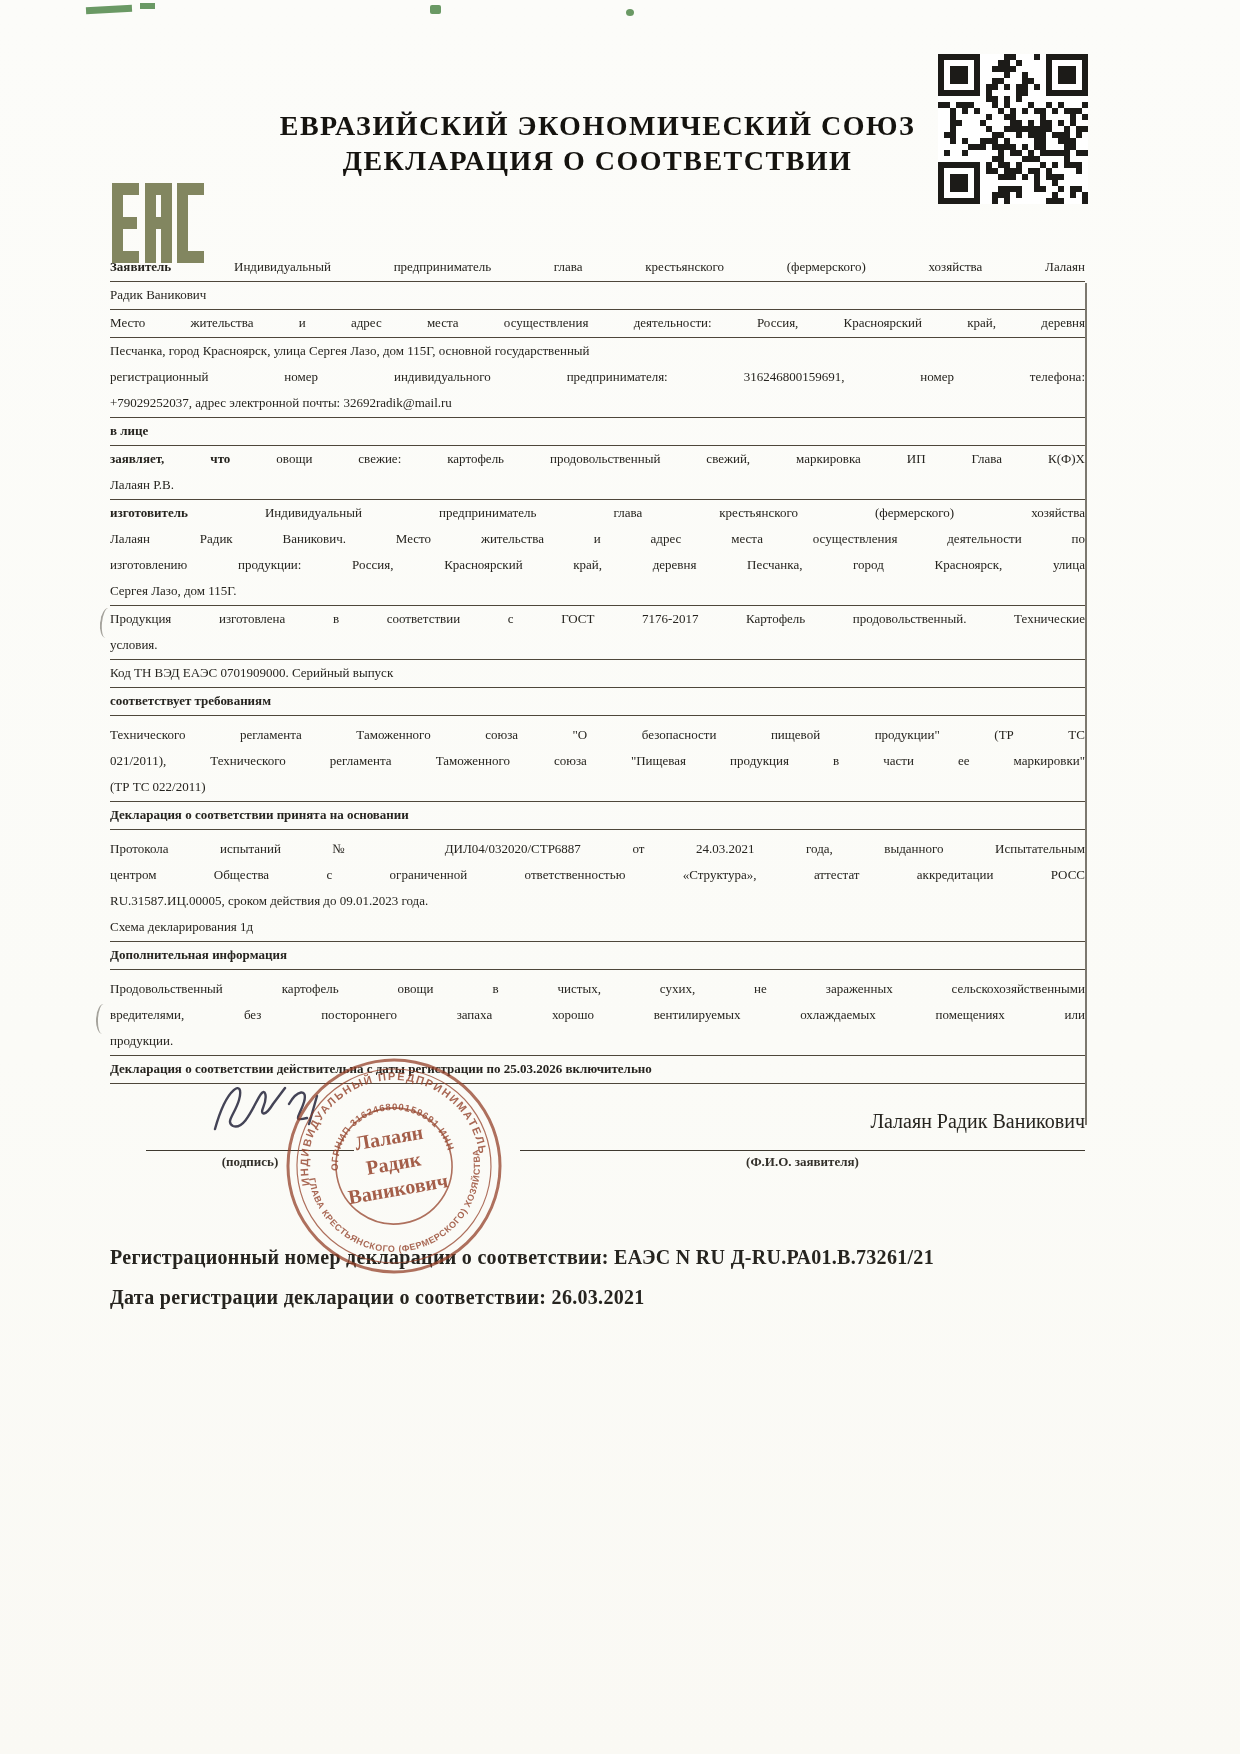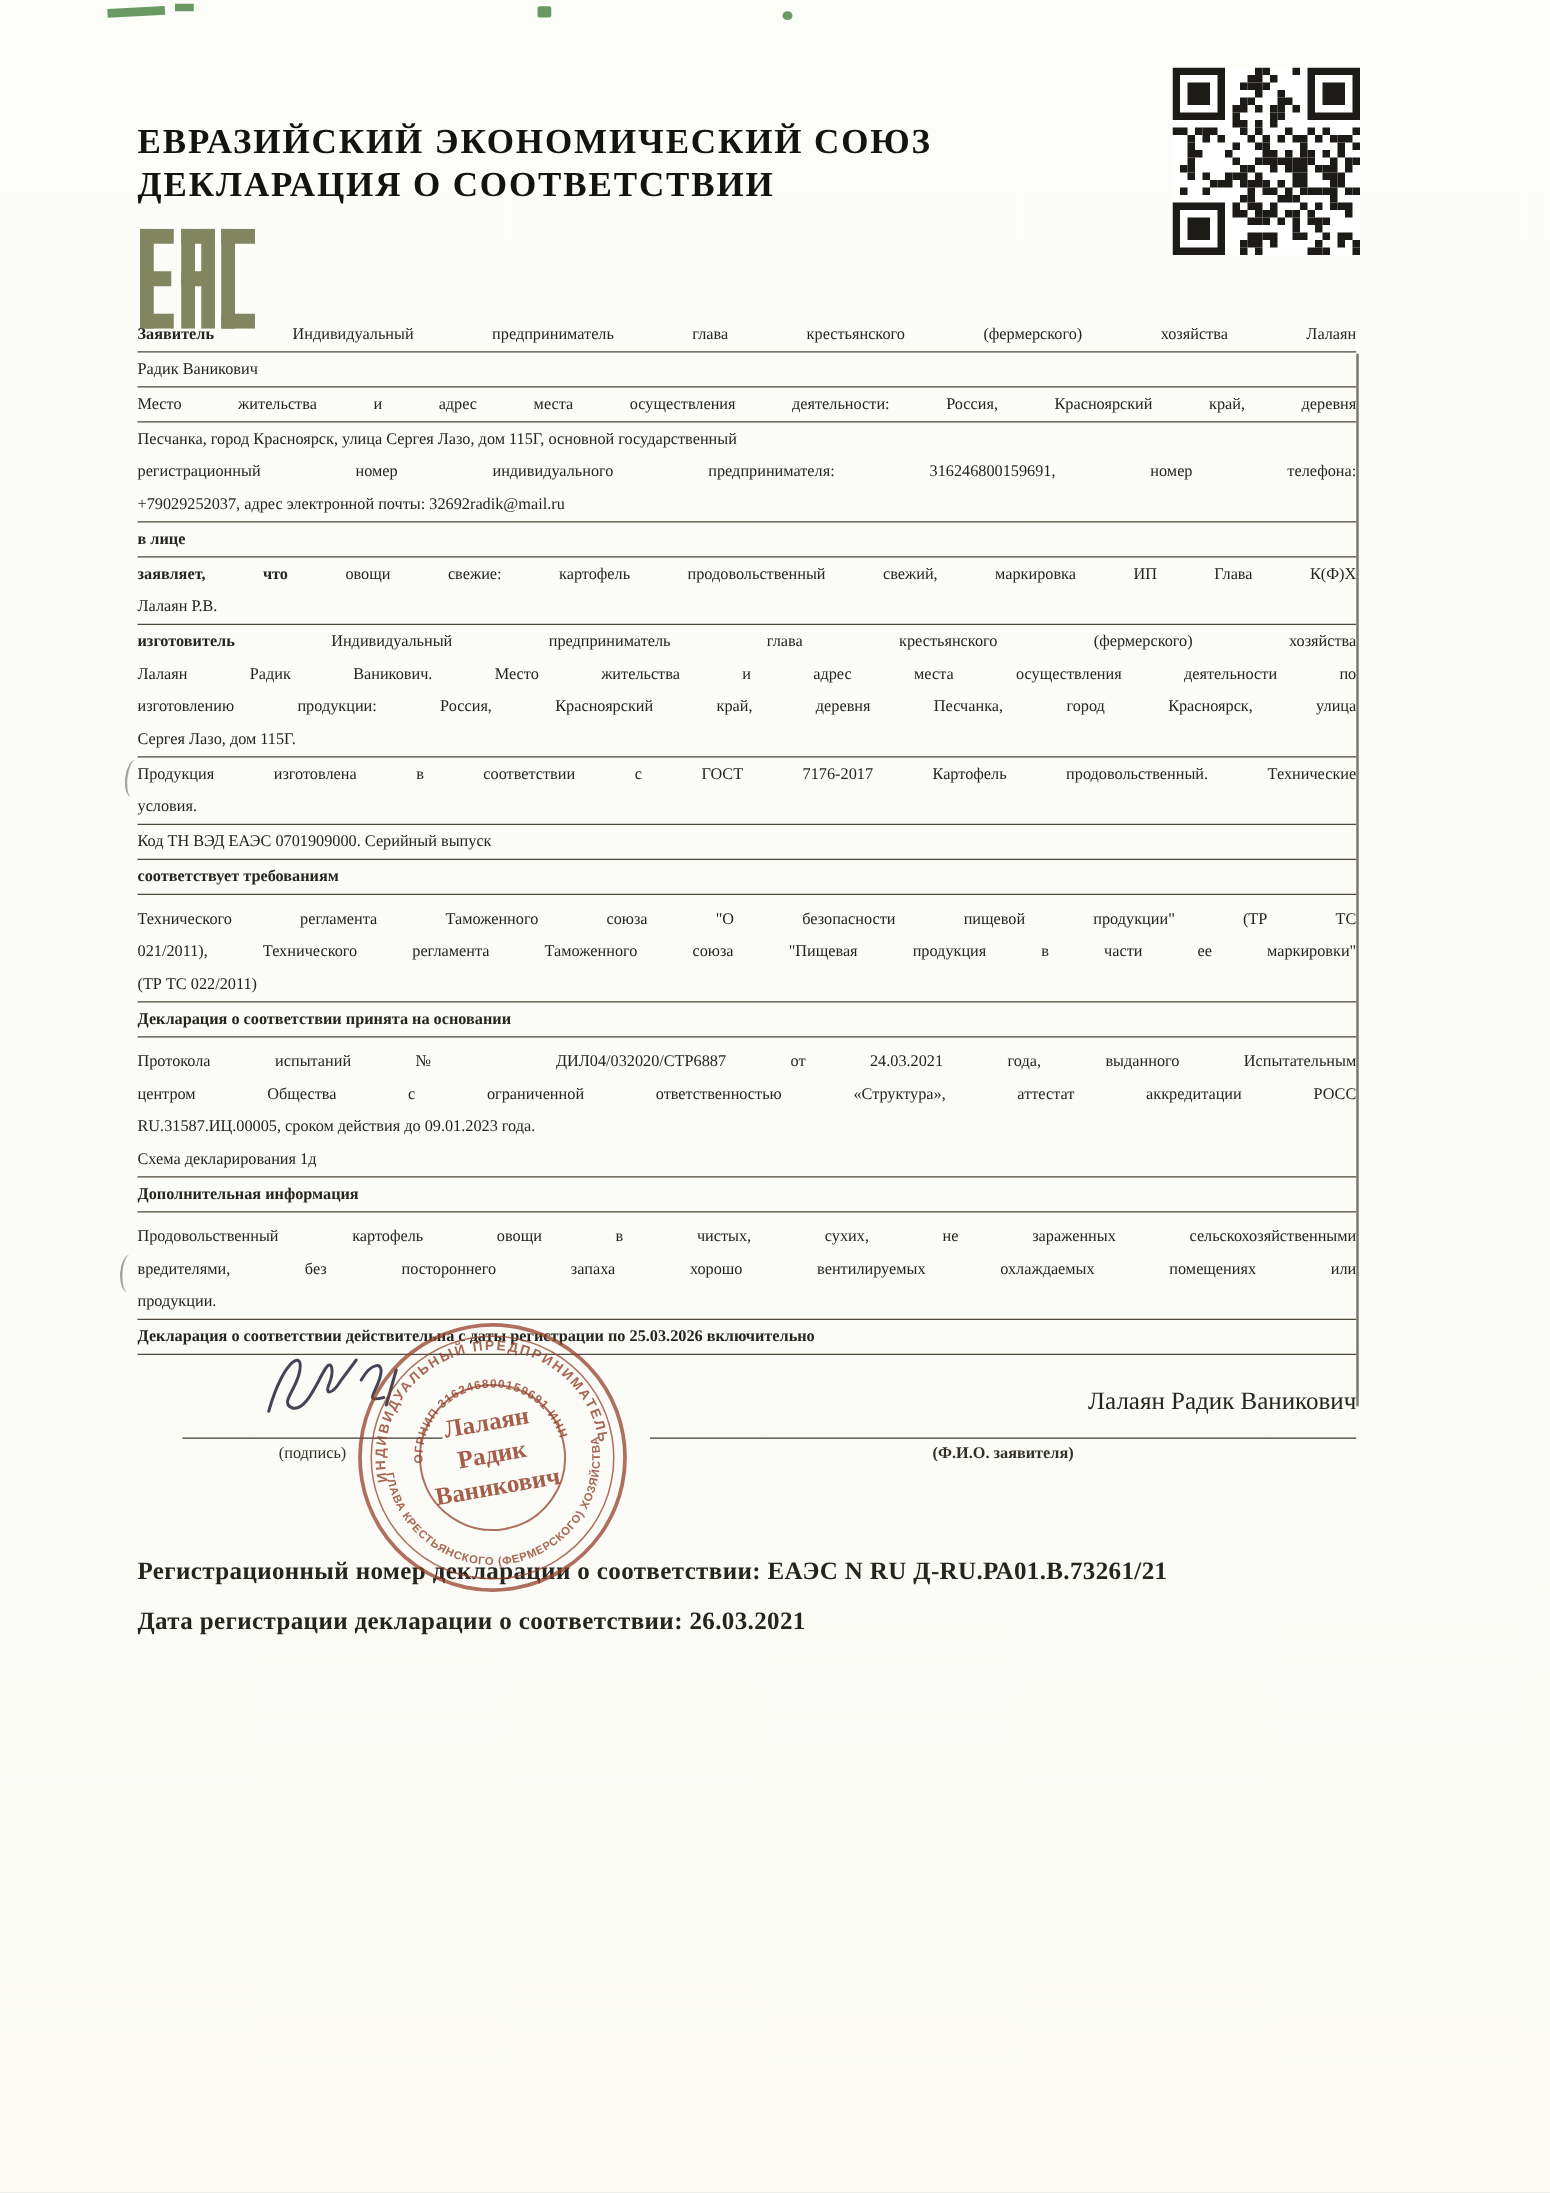--- a/index.html
+++ b/index.html
@@ -1,38 +1,38 @@
 <!DOCTYPE html>
 <html><head>
 <meta charset="utf-8">
 <style>
   html,body{margin:0;padding:0;background:#e8e8e4;}
   .page{
     position:relative;width:1240px;height:1754px;margin:0 auto;
     background:linear-gradient(180deg,#fcfcf9 0%,#fbfbf7 60%,#faf9f4 100%);
     font-family:"Liberation Serif",serif;color:#26241f;overflow:hidden;
   }
-  .title{position:absolute;left:110px;top:96px;width:975px;text-align:left;
+  .title{position:absolute;left:110px;top:108px;width:975px;text-align:center;
     font-weight:700;font-size:28px;line-height:35px;letter-spacing:1.5px;color:#15130f;}
   .eac{position:absolute;left:112px;top:183px;opacity:.85;}
   .qr{position:absolute;left:938px;top:54px;}
   .vrule{position:absolute;left:1085px;top:283px;width:2px;height:842px;background:rgba(70,64,52,.7);}
   .content{position:absolute;left:110px;top:254px;width:975px;}
   .line{font-size:13px;line-height:26px;min-height:26px;}
   .line .b{font-weight:700;}
   .u{border-bottom:1.6px solid #4e473b;padding-bottom:1px;}
   .stretch{text-align:justify;text-align-last:justify;}
   .g{margin-top:6px;}
   .sig-block{position:relative;height:150px;}
   .sign{position:absolute;left:95px;top:-10px;}
   .sig-line{position:absolute;border-top:1.8px solid #3f3a30;}
   .sig-line.left{left:36px;top:66px;width:208px;}
   .sig-line.right{left:410px;top:66px;width:565px;}
   .cap{position:absolute;font-size:13px;color:#33302a;text-align:center;}
-  .cap.left{left:36px;top:70px;width:208px;}
+  .cap.left{left:36px;top:70px;width:208px;font-weight:bold;}
   .cap.right{left:410px;top:70px;width:565px;font-weight:bold;}
   .fio{position:absolute;left:410px;top:26px;width:565px;text-align:right;font-size:20px;color:#26241f;}
   .stamp{position:absolute;left:168px;top:-34px;width:232px;height:232px;transform:rotate(-10deg);pointer-events:none;z-index:5;}
   .stamp circle{fill:none;stroke:rgba(148,66,42,.75);}
   .stamp .ring{font-family:"Liberation Sans",sans-serif;font-weight:700;fill:rgba(148,66,42,.8);}
   .stamp .ringT{font-size:11px;letter-spacing:1.6px;}
   .stamp .ringB{font-size:9px;letter-spacing:.6px;}
   .stamp .ringI{font-size:9.5px;letter-spacing:.8px;}
   .stamp .center{font-family:"Liberation Serif",serif;font-size:20px;font-weight:700;
     fill:rgba(148,66,42,.85);text-anchor:middle;}

